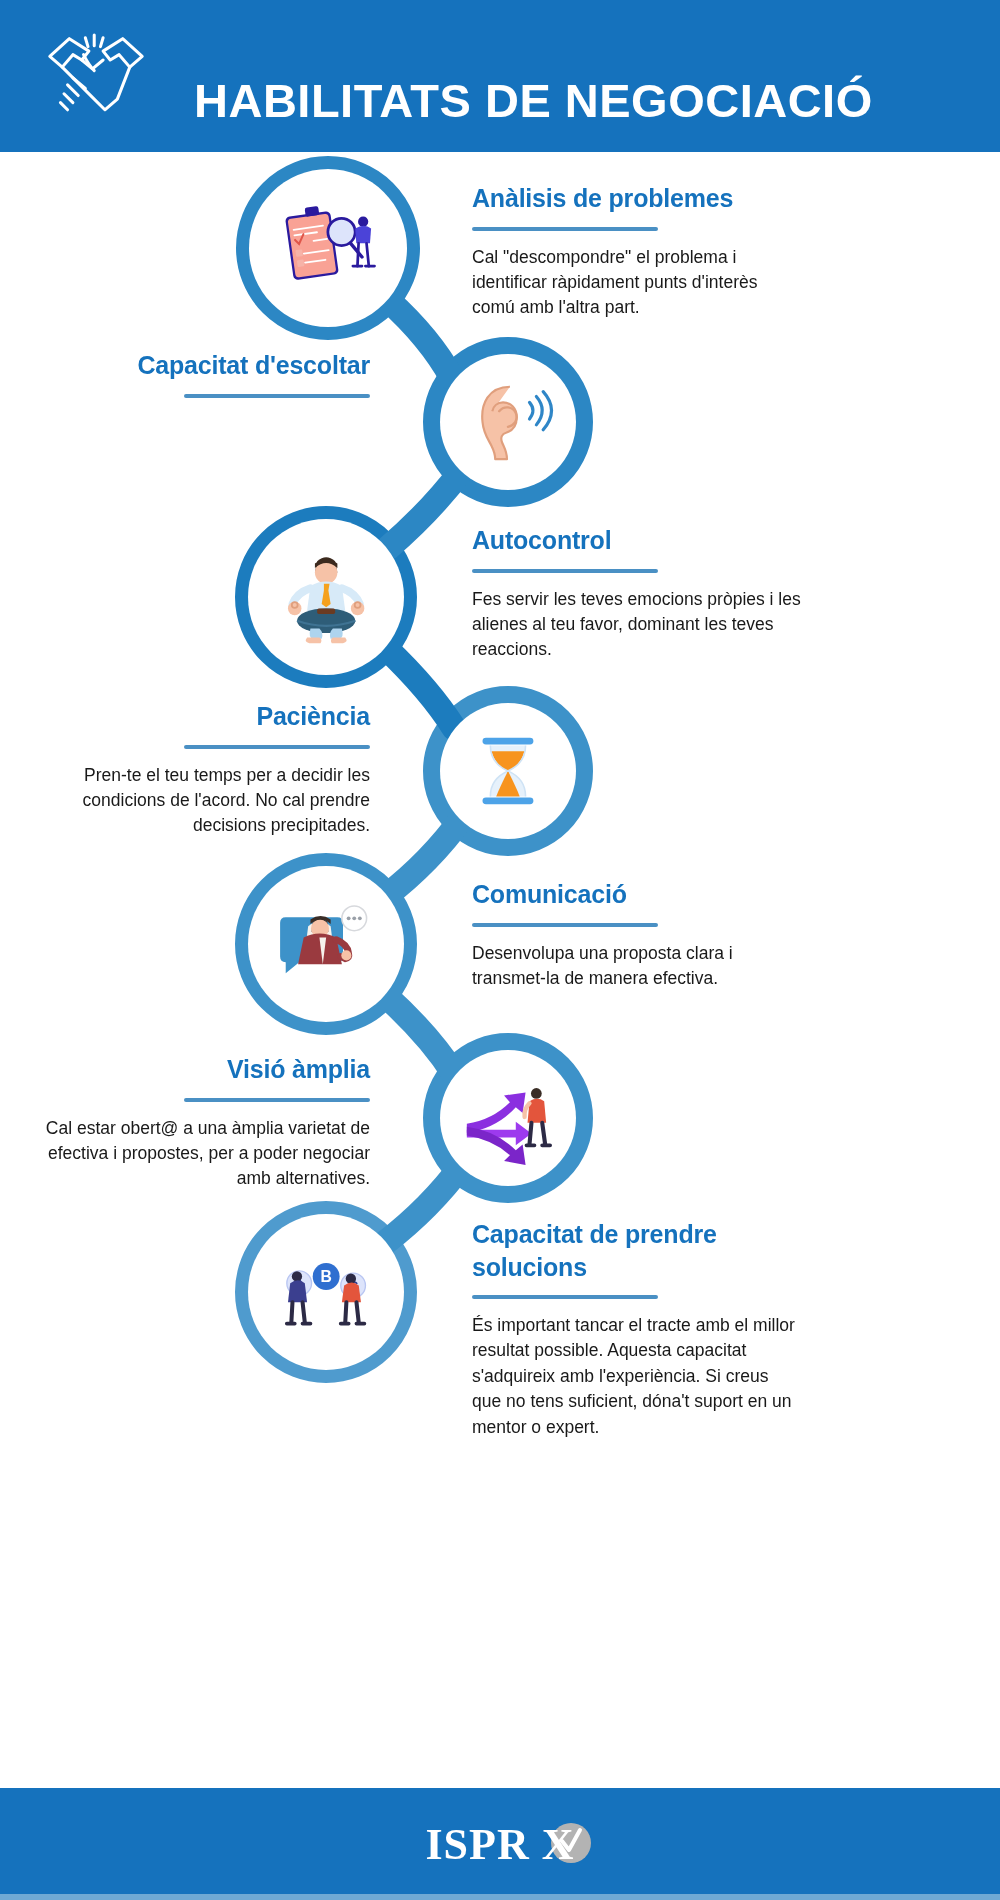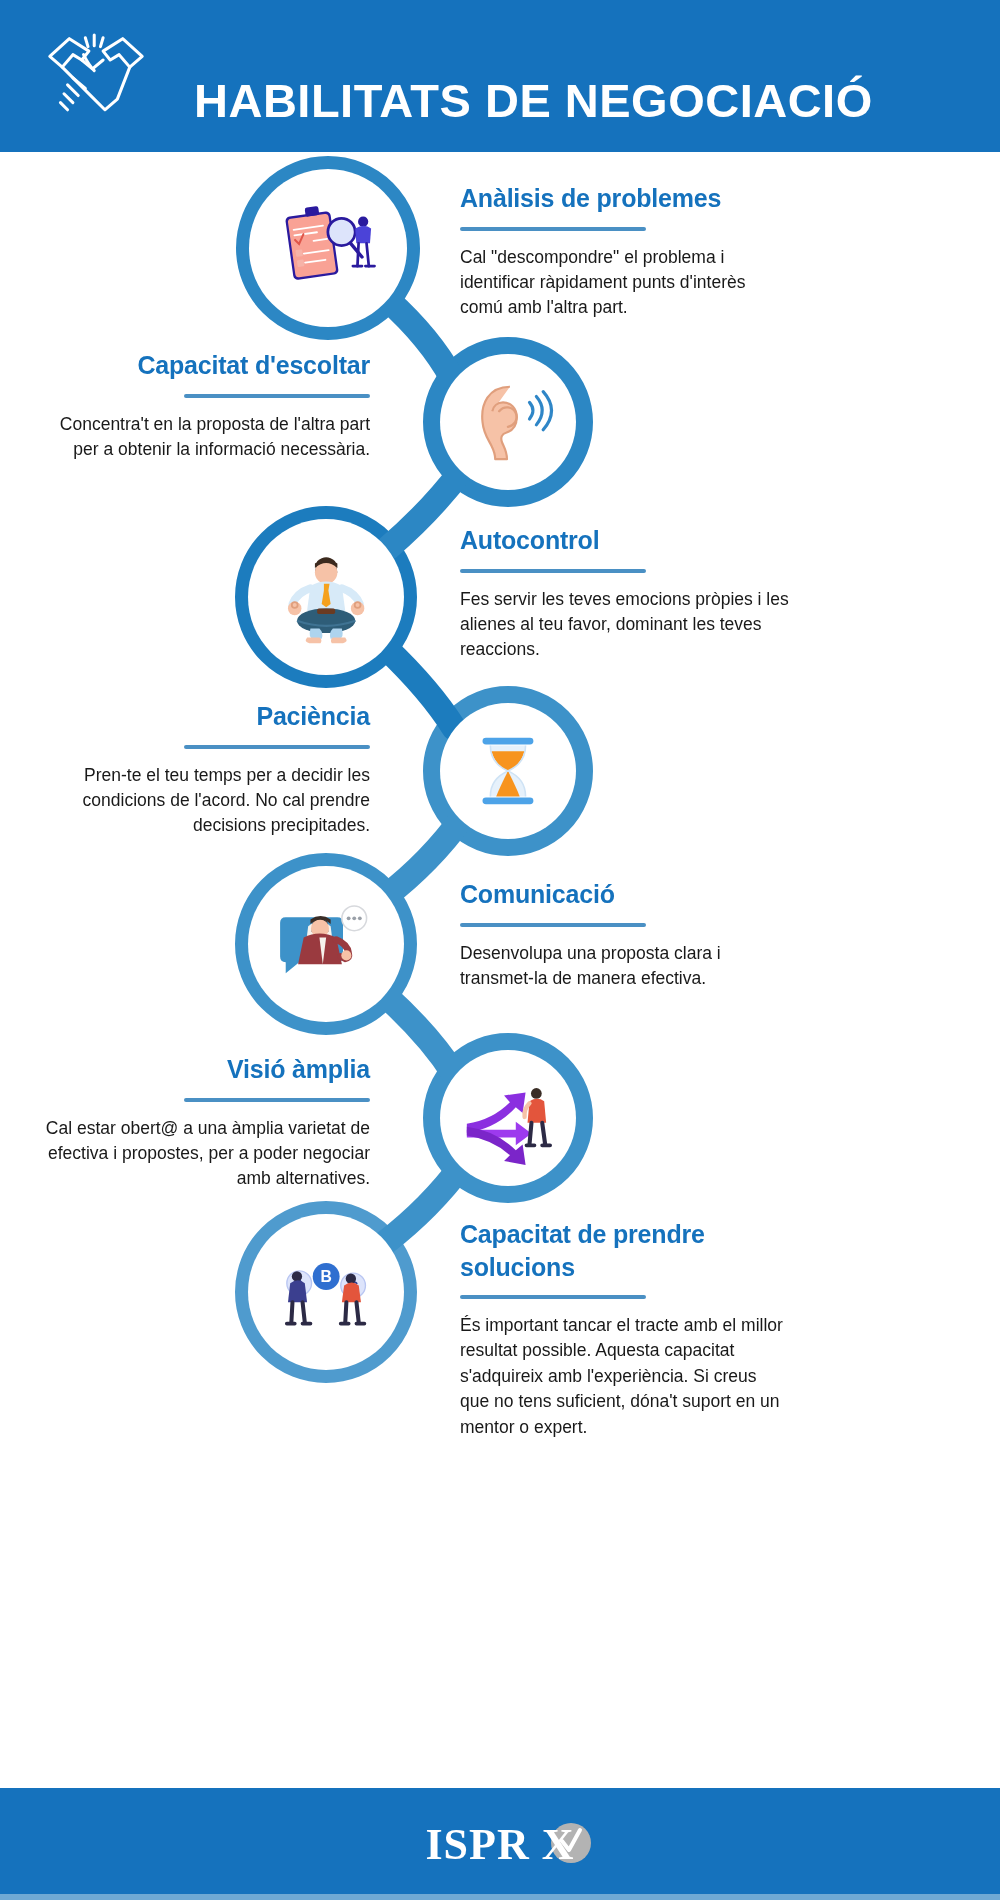--- a/index.html
+++ b/index.html
@@ -55,21 +55,21 @@
   }
   .txt .rule {
     height: 4px; background: #4a90c4; border-radius: 2px;
     margin: 12px 0 14px 0; width: 186px;
   }
   .txt p {
     color: #191919;
     font-size: 17.5px;
     line-height: 1.45;
   }
-  .txt.right-col { text-align: left; }
+  .txt.right-col { text-align: left; margin-left: 12px; }
   .txt.right-col .rule { margin-left: 0; }
   .txt.left-col { text-align: right; }
   .txt.left-col .rule { margin-left: auto; margin-right: 0; }
 
   
   .footer {
     position: absolute; left: 0; bottom: 0;
     width: 1000px; height: 112px;
     background: #1572bd;
     display: flex; align-items: center; justify-content: center; margin-top: 36px;
@@ -181,21 +181,20 @@
       <g fill="none" stroke="#2f86c7" stroke-width="3.2" stroke-linecap="round">
         <path d="M72 30 q7 8 0 17"></path>
         <path d="M79 24 q12 14 0 29"></path>
         <path d="M86 19 q17 19 0 39"></path>
       </g>
     </svg>
   </div>
   <div class="txt left-col" style="left:40px; top:349px; width:330px;">
     <h2>Capacitat d'escoltar</h2>
     <div class="rule"></div>
-    <p>Concentra't en la proposta de l'altra part per a obtenir la informació necessària.</p>
   </div>
 
   <div class="node" style="left:248px; top:519px; width:156px; height:156px;">
     <svg class="art" viewBox="0 0 100 100">
       <path d="M42 18 q8-7 16 0 l2 10 q-10 5 -20 0 Z" fill="#3c2a1e"></path>
       <circle cx="50" cy="28" r="10" fill="#f6c2a7"></circle>
       <path d="M40 24 q10-9 20 0 l0 -4 q-10 -7 -20 0 Z" fill="#3c2a1e"></path>
       <path d="M36 40 q14-8 28 0 l3 22 q-17 6 -34 0 Z" fill="#d7eaf8"></path>
       <path d="M48 38 h5 l-1 6 2 12 -4 3 -4 -3 2 -12 Z" fill="#f5a11e"></path>
       <path d="M36 42 q-12 4 -16 14 q-1 4 3 5" fill="none" stroke="#d7eaf8" stroke-width="7" stroke-linecap="round"></path>

